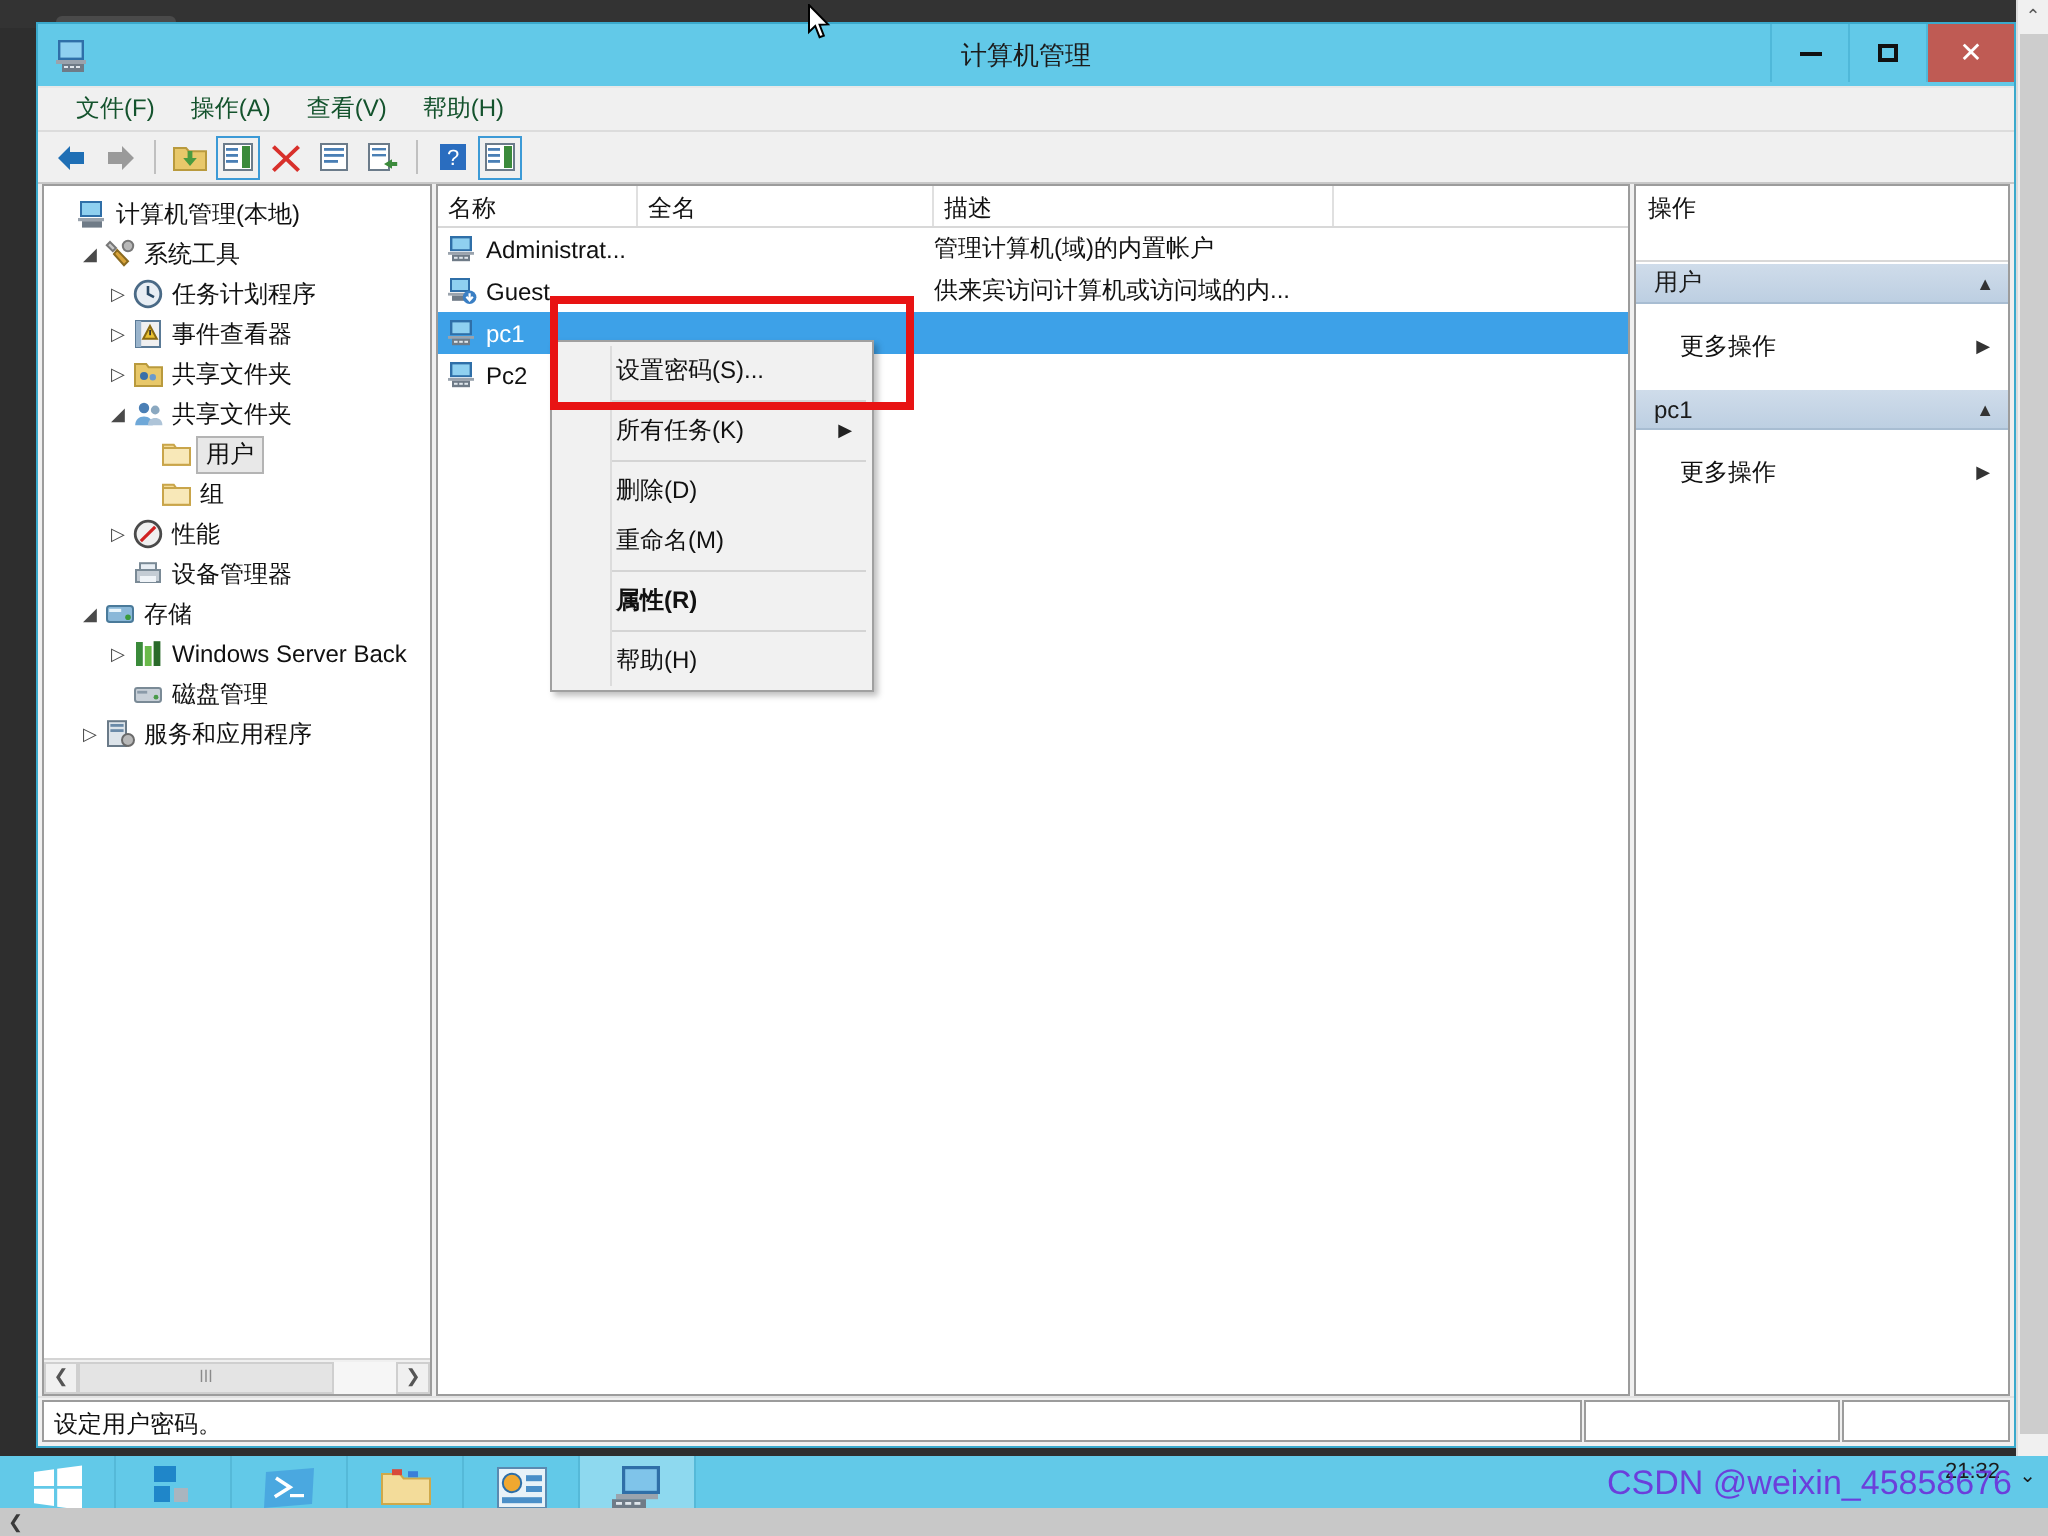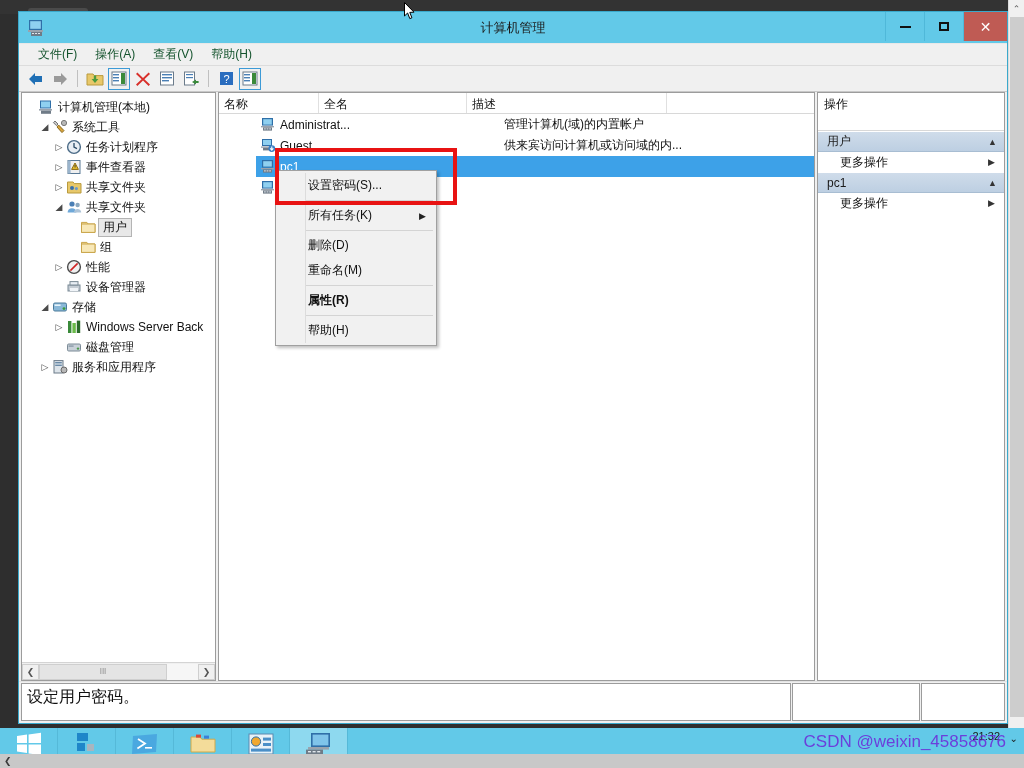--- a/index.html
+++ b/index.html
@@ -108,21 +108,21 @@
   
   .lhead { display: flex; height: 21px; background: #ffffff; border-bottom: 1px solid #d8d8d8; }
   .lhead .hc {
     font-size: 12px; color: #111; padding: 3px 0 0 5px;
     border-right: 1px solid #e0e0e0; overflow: hidden;
   }
   .hc.c1 { flex: 0 0 100px; }
   .hc.c2 { flex: 0 0 148px; }
   .hc.c3 { flex: 0 0 200px; }
   .hc.c4 { flex: 1 1 auto; border-right: none; }
-  .lbody { flex: 1 1 auto; position: relative; overflow: hidden; margin-left: 37px; }
+  .lbody { flex: 1 1 auto; position: relative; overflow: hidden; }
   .lrow { display: flex; align-items: center; height: 21px; }
   .lrow.sel { background: #3da1e8; }
   .lrow .cn { flex: 0 0 100px; display: flex; align-items: center; padding-left: 4px; }
   .lrow .cn .uico { width: 16px; height: 15px; margin-right: 4px; flex: 0 0 16px; }
   .lrow .cn .utxt { font-size: 12px; color: #111; white-space: nowrap; }
   .lrow.sel .cn .utxt { color: #ffffff; }
   .lrow .cf { flex: 0 0 148px; }
   .lrow .cd { flex: 1 1 auto; font-size: 12px; color: #111; white-space: nowrap; overflow: hidden; }
 
   
@@ -131,33 +131,33 @@
     font-size: 12px; color: #111; padding: 3px 0 0 6px;
   }
   .act-group {
     height: 21px; display: flex; align-items: center; justify-content: space-between;
     padding: 0 7px 0 9px; font-size: 12px; color: #1b1b1b;
     background: linear-gradient(to bottom, #cfdcea 0%, #bdcfe2 100%);
     border-top: 1px solid #ffffff; border-bottom: 1px solid #a8bdd2;
   }
   .act-group .caret { font-size: 9px; color: #333; }
   .act-item {
-    height: 20px; display: flex; align-items: center; justify-content: space-between;
+    height: 42px; display: flex; align-items: center; justify-content: space-between;
     padding: 0 9px 0 22px; font-size: 12px; color: #111; background: #fff;
   }
   .act-item .arw { font-size: 9px; color: #333; }
 
   
   .statusbar {
     flex: 0 0 24px; display: flex; background: #f0f0f0;
     border-top: 1px solid #e2e2e2; padding: 1px 2px 2px 2px;
   }
   .sb-cell {
-    background: #ffffff; border: 1px solid #9c9c9c; height: 38px;
-    font-size: 16px; color: #111; padding: 3px 0 0 5px; overflow: hidden;
+    background: #ffffff; border: 1px solid #9c9c9c; height: 21px;
+    font-size: 12px; color: #111; padding: 3px 0 0 5px; overflow: hidden;
   }
   .sb-cell.main { flex: 1 1 auto; margin-right: 1px; }
   .sb-cell.s2 { flex: 0 0 128px; margin-right: 1px; }
   .sb-cell.s3 { flex: 0 0 84px; }
 
   
   .ctxmenu {
     position: absolute; left: 275px; top: 170px; width: 162px;
     background: #f1f1f1; border: 1px solid #a0a0a0;
     box-shadow: 2px 2px 3px rgba(0,0,0,.25);

